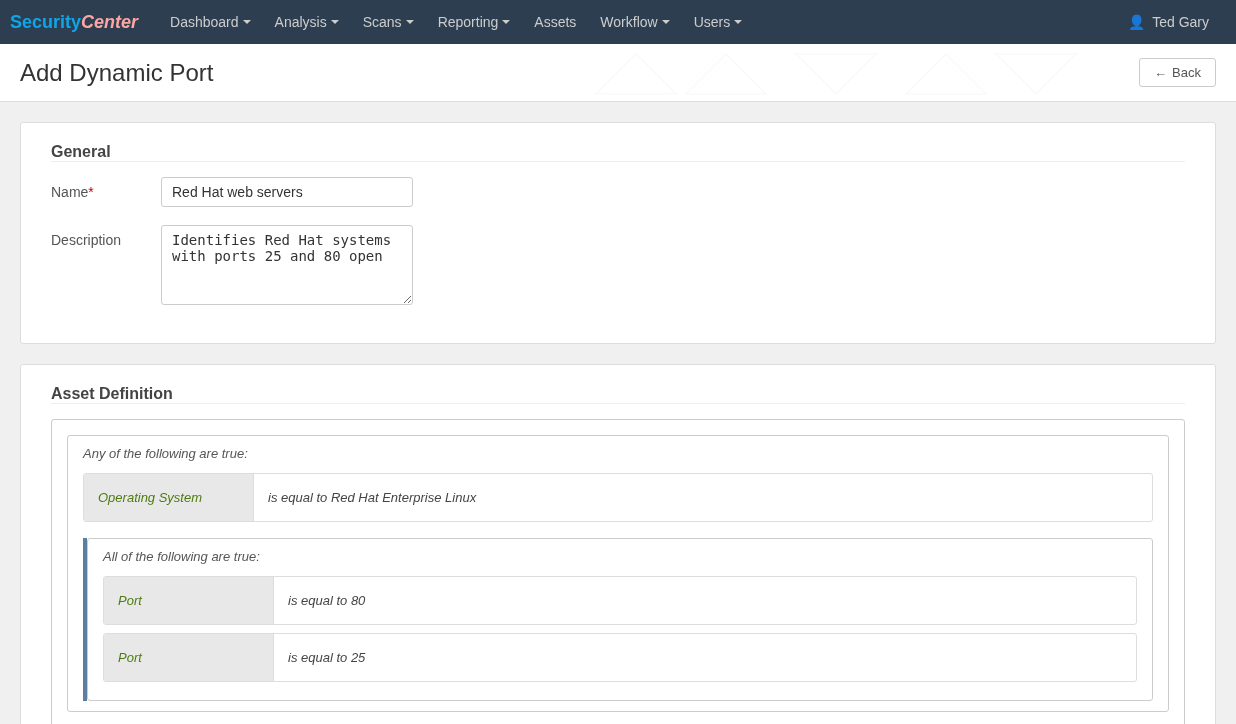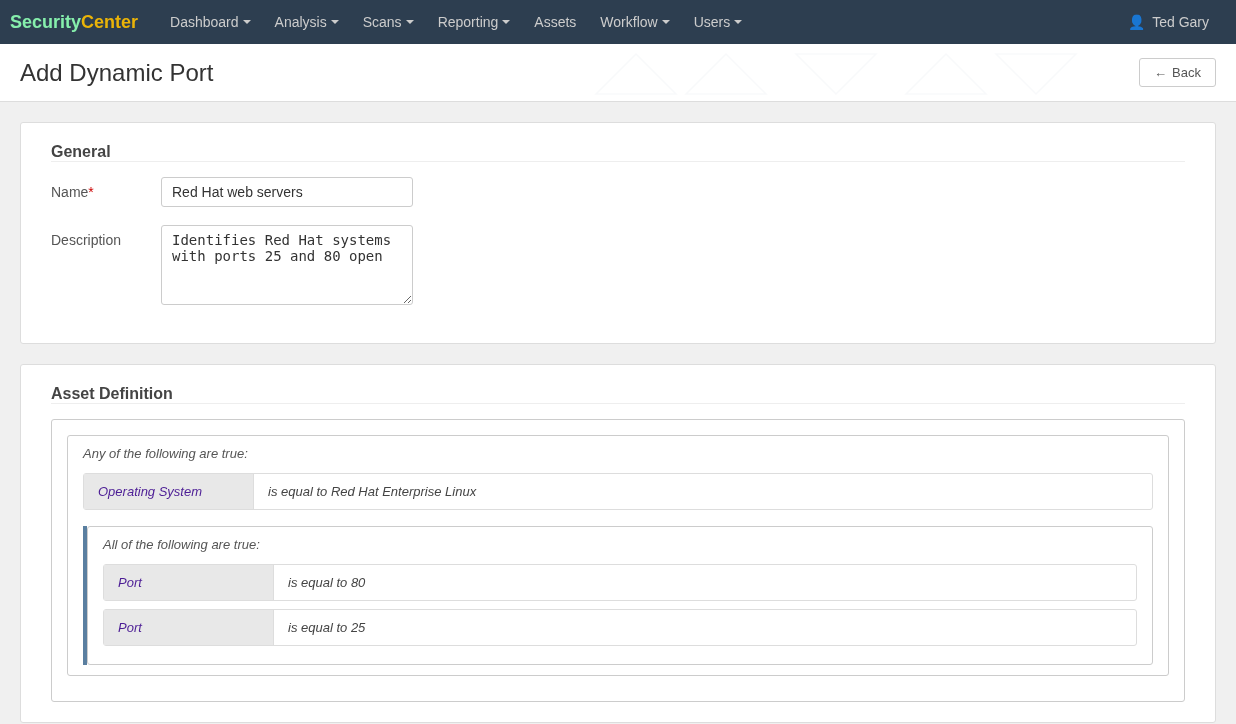--- a/index.html
+++ b/index.html
@@ -16,21 +16,21 @@
       position: relative;
     }
     .navbar-brand {
       font-size: 18px;
       font-weight: bold;
       color: #fff;
       margin-right: 20px;
       display: flex;
       align-items: center;
     }
-    .navbar-brand span { color: #86efac; }
+    .navbar-brand span { color: #0ea5e9; }
     .nav-items {
       display: flex;
       align-items: center;
       flex: 1;
     }
     .nav-item {
       color: #ccc;
       padding: 0 12px;
       height: 32px;
       display: flex;
@@ -164,23 +164,23 @@
     .condition-row {
       display: flex;
       align-items: center;
       border: 1px solid #ddd;
       border-radius: 3px;
       margin-bottom: 8px;
       background: #fff;
     }
     .condition-field {
       background: #e8e8e8;
-      padding: 10px 14px;
+      padding: 16px 14px;
       font-size: 13px;
-      color: #4c1d95;
+      color: #4d7c0f;
       min-width: 170px;
       border-right: 1px solid #ddd;
     }
     .condition-value {
       padding: 10px 14px;
       font-size: 13px;
       color: #444;
       flex: 1;
     }
 
@@ -194,21 +194,21 @@
       border-radius: 3px;
       padding: 10px 15px;
     }
   </style>
 </head>
 <body>
 
 <nav class="navbar">
   <div class="navbar-brand">
     <span>Security</span>
-      <span style="color:#eab308;">Center</span>
+      <span style="color:#fca5a5;font-style:italic;">Center</span>
   </div>
   <div class="nav-items">
     <div class="nav-item">
       <span>Dashboard</span>
       <span class="caret"></span>
     </div>
     <div class="nav-item">
       <span>Analysis</span>
       <span class="caret"></span>
     </div>

